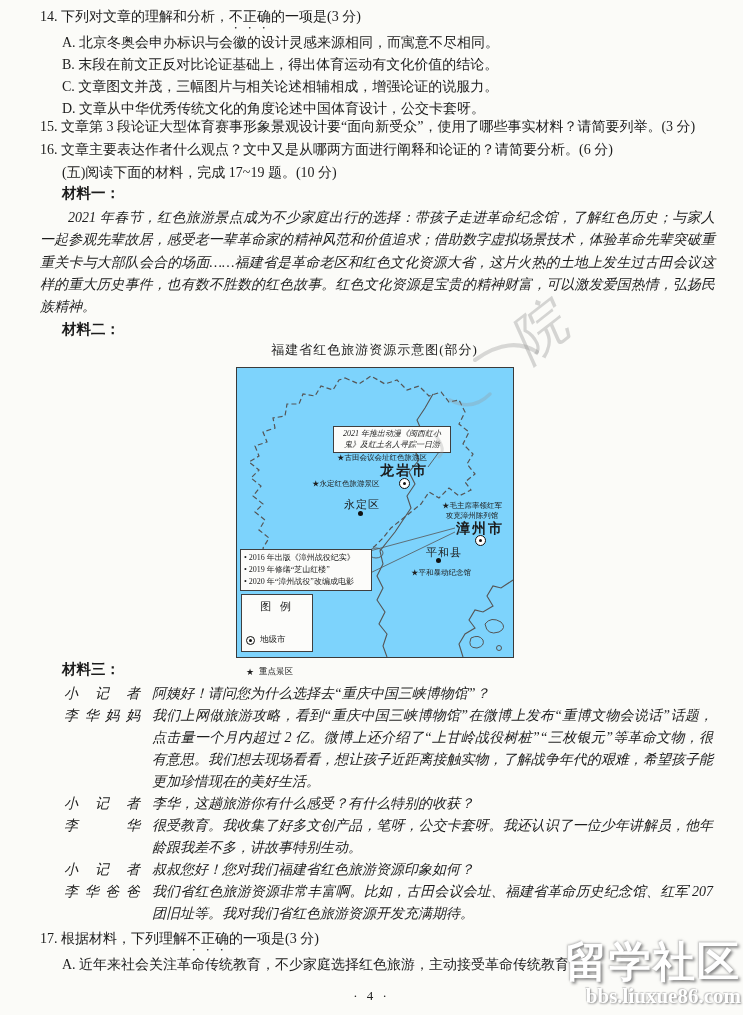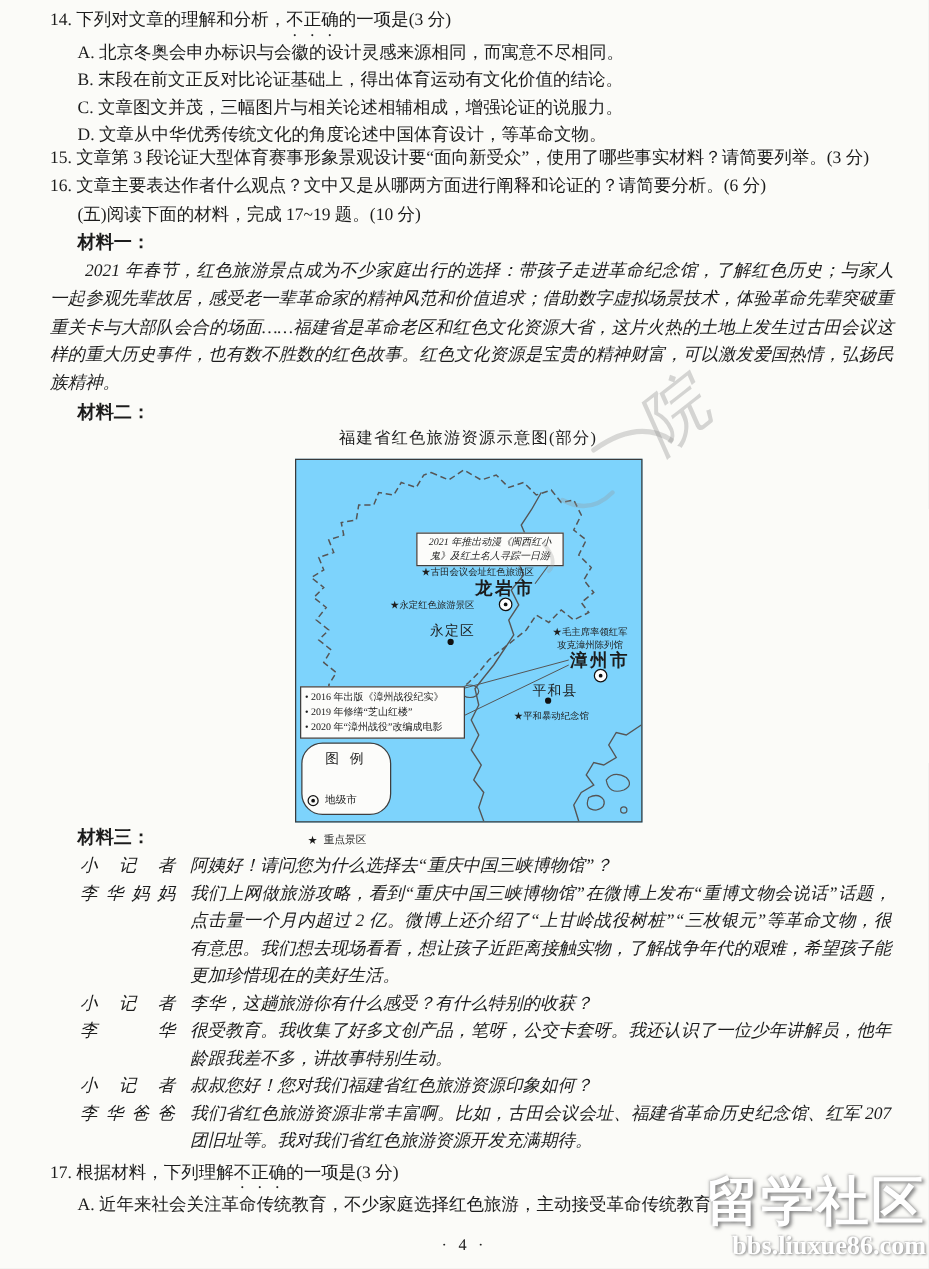--- a/index.html
+++ b/index.html
@@ -25,21 +25,21 @@
   .lbl-city{font-size:14px;font-weight:bold;letter-spacing:2px;}
   .lbl-district{font-size:11px;letter-spacing:1px;}
   .sym-city{position:absolute;width:9px;height:9px;border:1.6px solid #111;border-radius:50%;
             display:flex;align-items:center;justify-content:center;background:#fff;}
   .sym-city span{width:3.5px;height:3.5px;background:#111;border-radius:50%;}
   .sym-dot{position:absolute;width:5px;height:5px;background:#111;border-radius:50%;}
   .callout{position:absolute;border:1px solid #3f3f3f;background:#fcfcfa;}
   #callout-top{left:96px;top:58px;width:112px;font-size:8px;line-height:10.5px;
                text-align:center;padding:2px 2px;}
   #callout-left{left:3px;top:181px;width:124px;font-size:8px;line-height:12px;padding:2px 3px;}
-  #legend{left:4px;top:226px;width:62px;height:52px;padding:2px 4px;border-radius:17px;}
+  #legend{left:4px;top:226px;width:62px;height:52px;padding:2px 4px;}
   .lg-title{text-align:center;font-size:11px;letter-spacing:3px;margin:2px 0 3px;}
   .lg-row{display:flex;align-items:center;gap:5px;font-size:8.5px;margin:20px 0;}
   .lg-city-sym{width:7px;height:7px;border:1.3px solid #111;border-radius:50%;
                display:flex;align-items:center;justify-content:center;flex:none;}
   .lg-city-sym span{width:3px;height:3px;background:#111;border-radius:50%;}
   .lg-star{font-size:9px;line-height:9px;flex:none;}
   #dialogue{position:absolute;left:64px;right:30px;top:683px;font-size:14px;line-height:22px;}
   .drow{display:flex;}
   .spk{width:76px;flex:none;text-align:justify;text-align-last:justify;}
   .txt{margin-left:12px;flex:1;text-align:justify;}
@@ -57,21 +57,21 @@
 </head>
 <body>
 
 <div class="page">
 
   <div class="qblock" style="top:6px;">
     <div class="qline"><span>14.</span> <span>下列对文章的理解和分析，</span><span class="emph">不正确</span><span>的一项是(3 分)</span></div>
     <div class="qline opt">A. 北京冬奥会申办标识与会徽的设计灵感来源相同，而寓意不尽相同。</div>
     <div class="qline opt">B. 末段在前文正反对比论证基础上，得出体育运动有文化价值的结论。</div>
     <div class="qline opt">C. 文章图文并茂，三幅图片与相关论述相辅相成，增强论证的说服力。</div>
-    <div class="qline opt">D. 文章从中华优秀传统文化的角度论述中国体育设计，等革命文物。</div>
+    <div class="qline opt">D. 文章从中华优秀传统文化的角度论述中国体育设计，公交卡套呀。</div>
   </div>
 
   <div class="qblock" style="top:116px;">
     <span>15.</span> <span>文章第 3 段论证大型体育赛事形象景观设计要“面向新受众”，使用了哪些事实材料？请简要列举。(3 分)</span>
   </div>
   <div class="qblock" style="top:139px;">
     <span>16.</span> <span>文章主要表达作者什么观点？文中又是从哪两方面进行阐释和论证的？请简要分析。(6 分)</span>
   </div>
   <div class="qblock indent1" style="top:162px;">(五)阅读下面的材料，完成 17~19 题。(10 分)</div>
 

